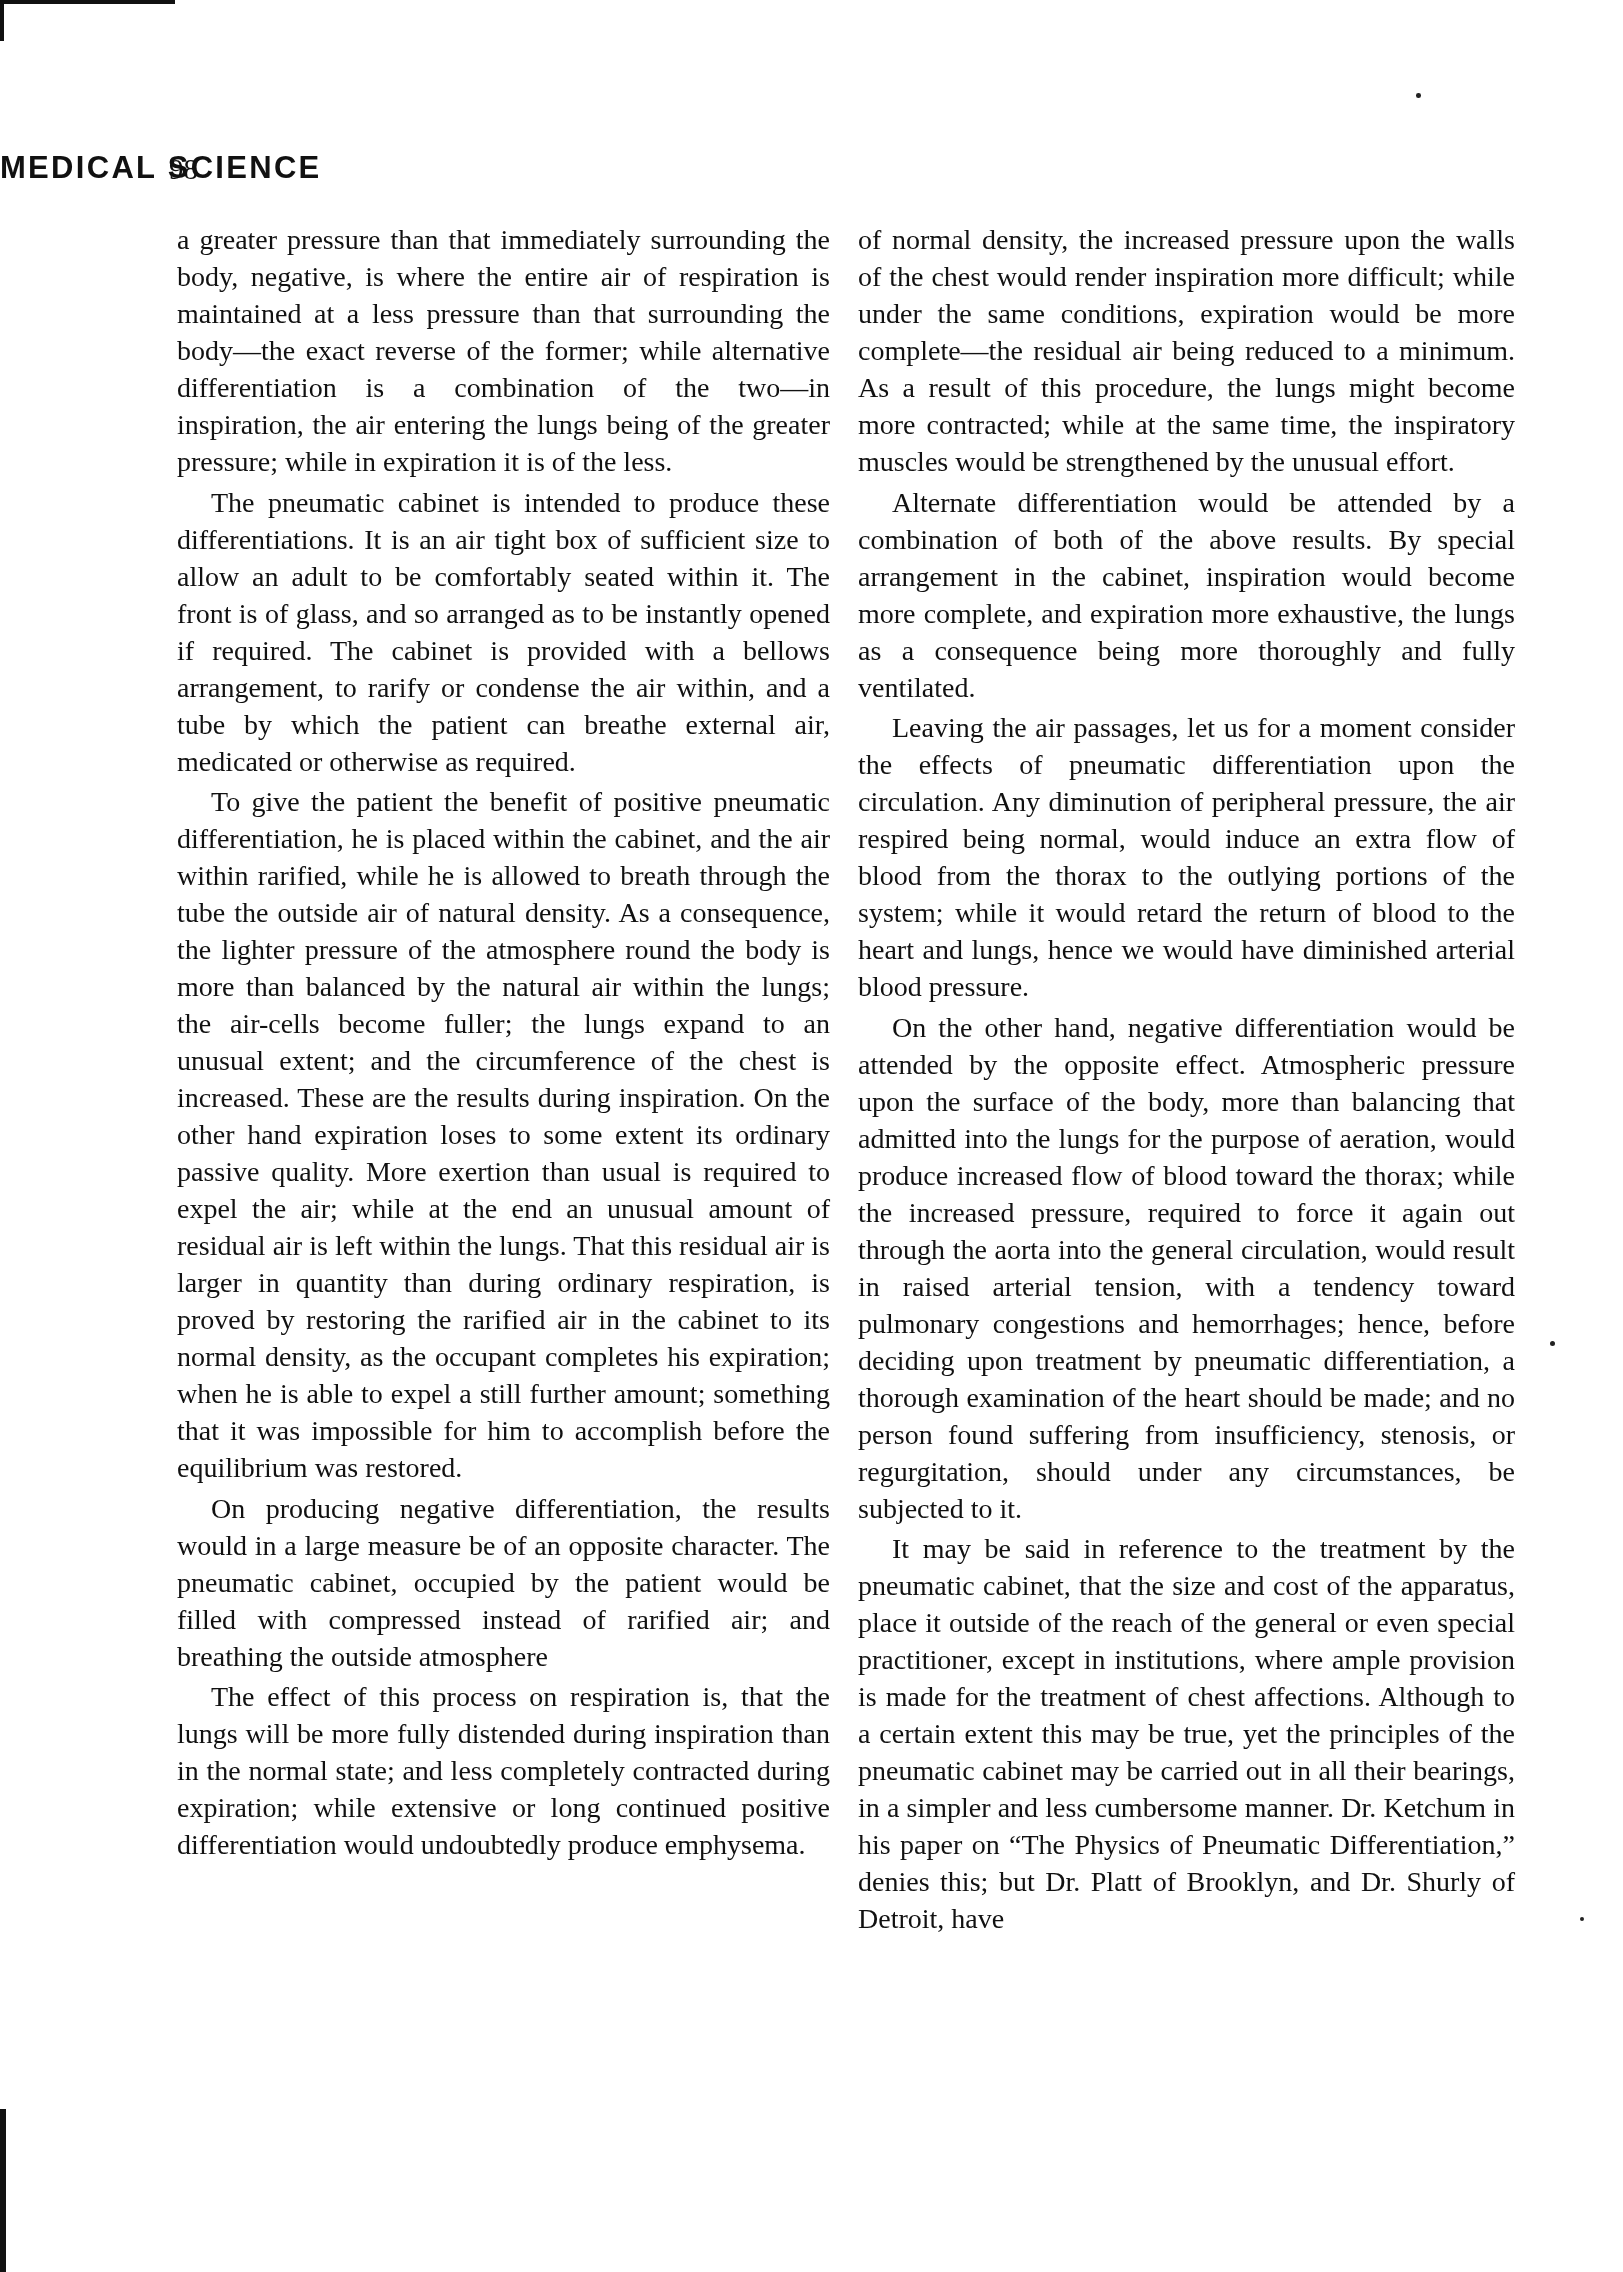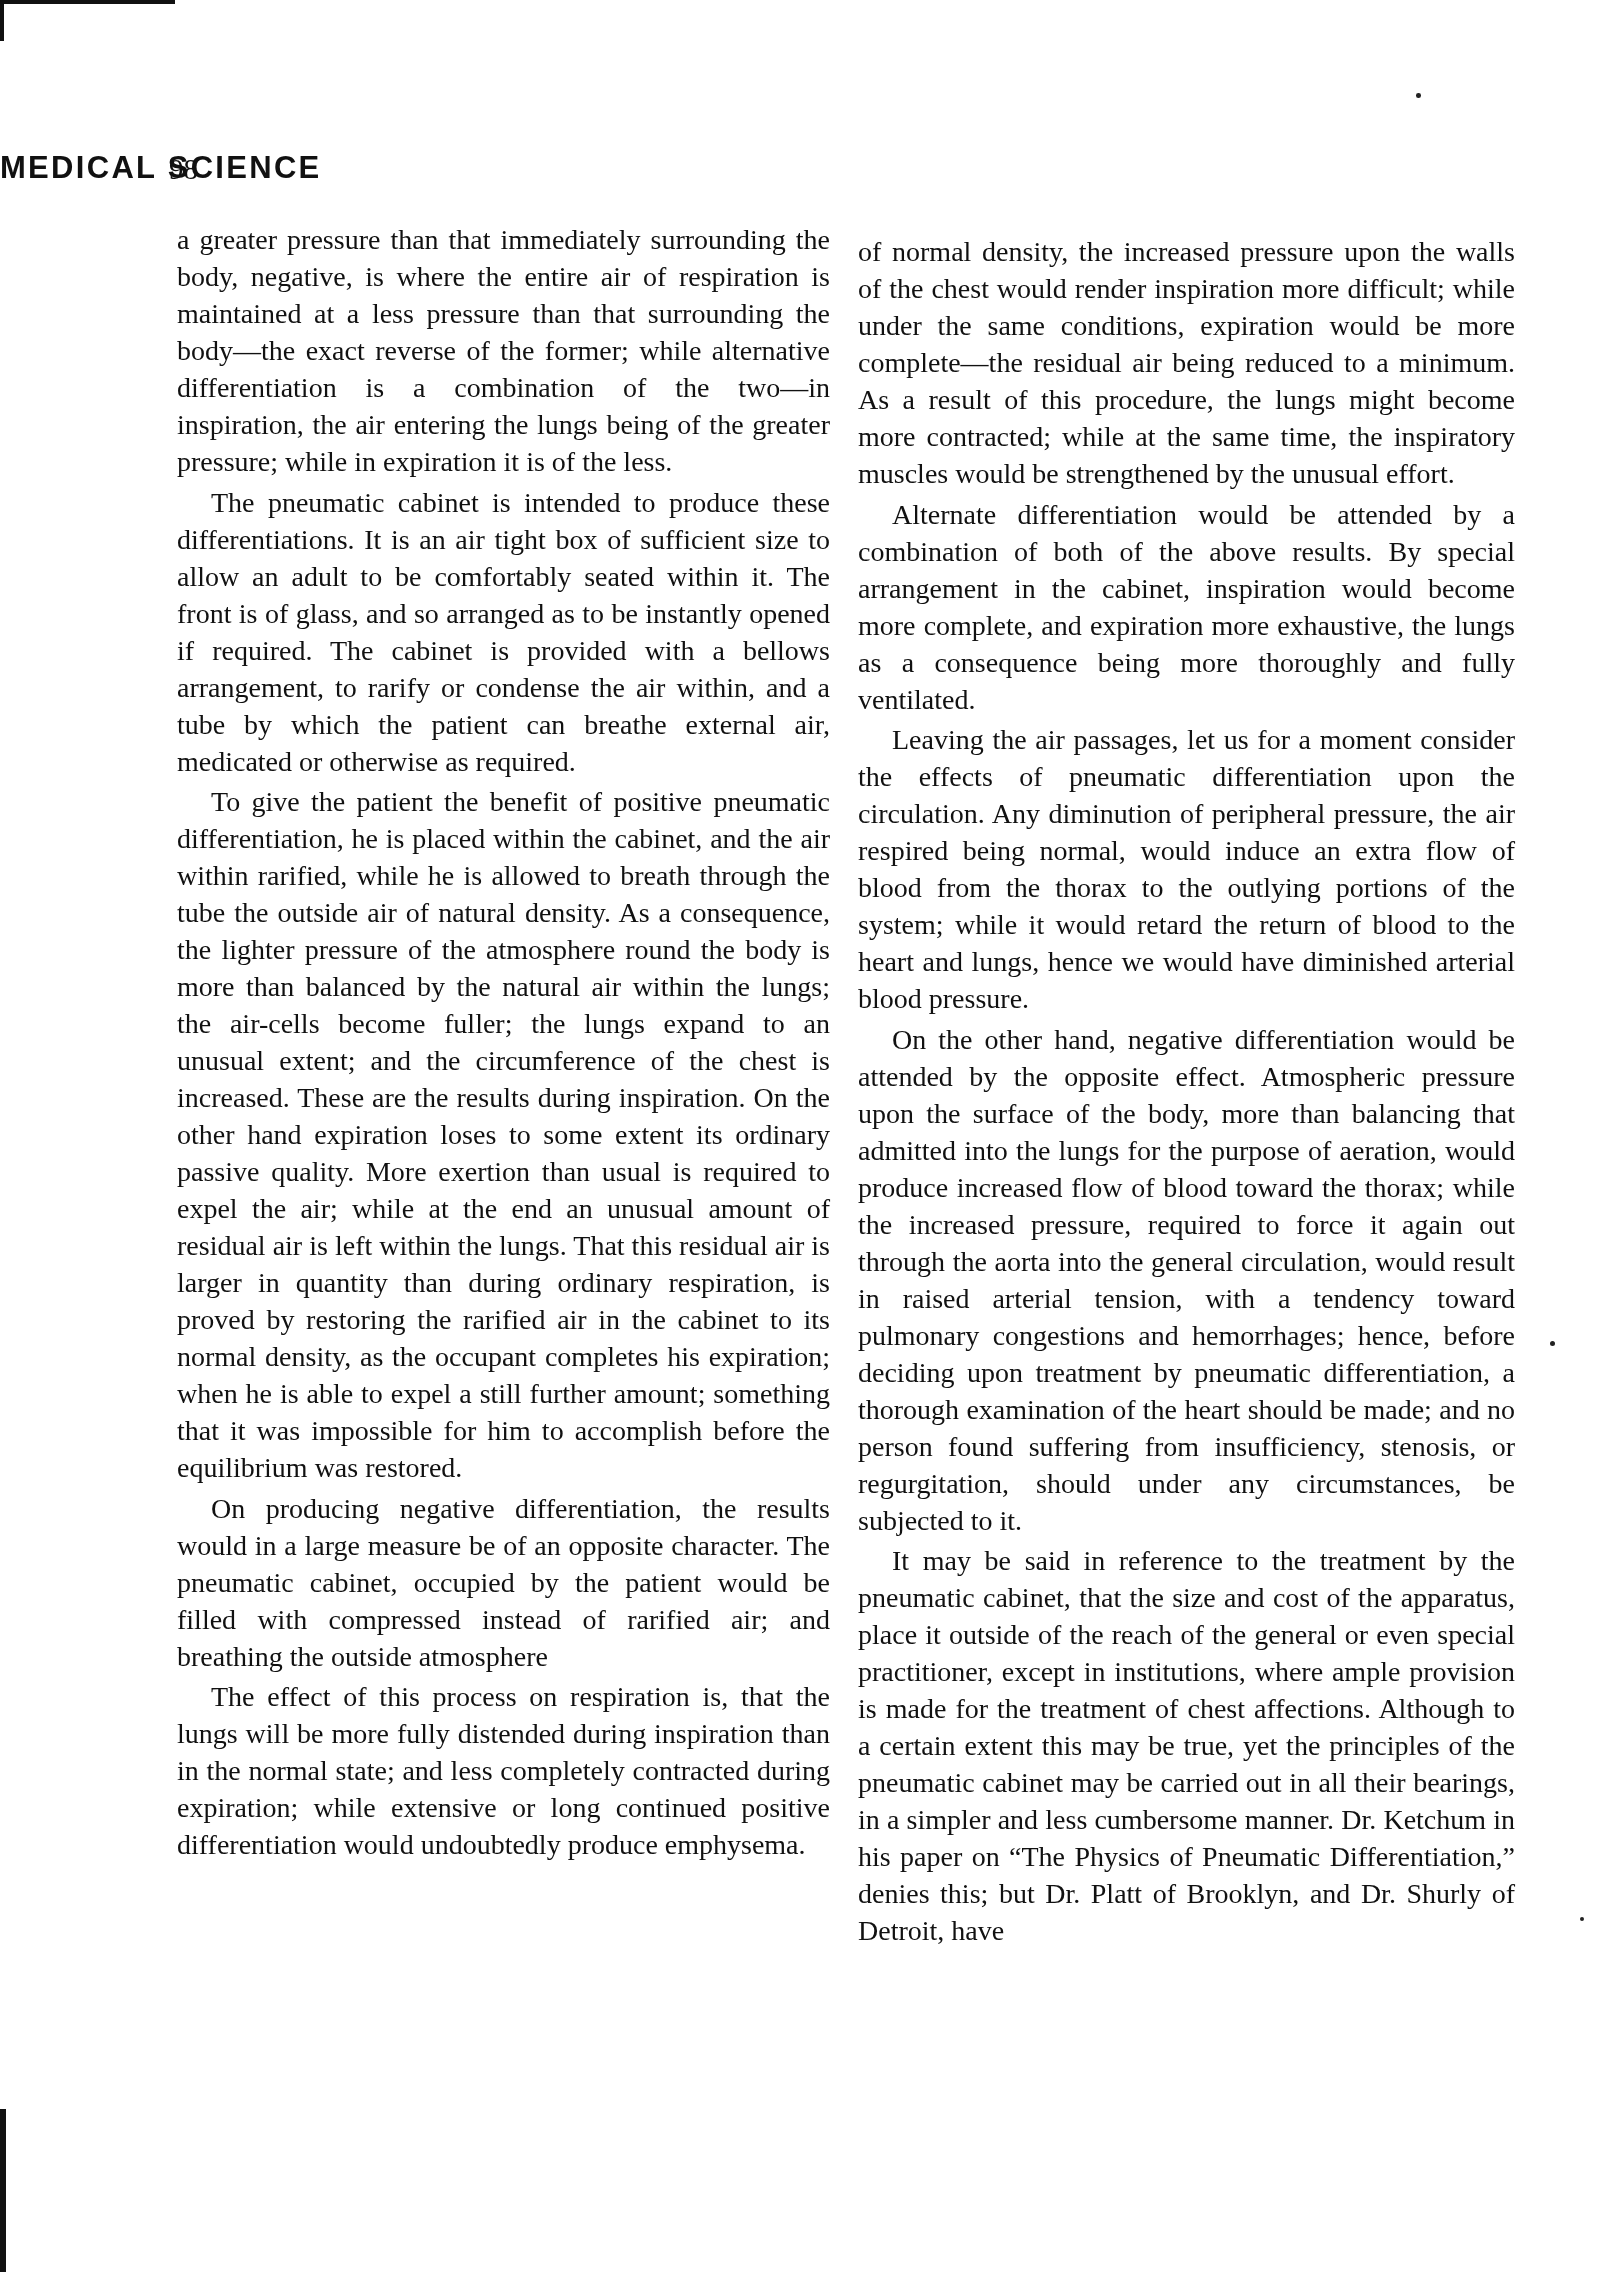--- a/index.html
+++ b/index.html
@@ -1,21 +1,21 @@
 <!DOCTYPE html>
 <html style="font-size:9.3px"><head>
 <meta charset="utf-8">
 <style>
   html, body { margin:0; padding:0; }
   body { width:1623px; height:2273px; background:#ffffff; position:relative; overflow:hidden; color:#111; font-family:"Liberation Serif","DejaVu Serif",serif; }
   .page-num { position:absolute; left:169px; top:153px; font-size:29px; }
   .running-head { position:absolute; left:0; width:1623px; top:150px; font-family:"Liberation Sans","DejaVu Sans",sans-serif; font-size:31px; letter-spacing:2.3px; font-weight:bold; }
   .col { position:absolute; top:221px; width:653px; font-size:28px; line-height:37px; text-align:justify; hyphens:manual; }
   .col-left { left:177px; }
-  .col-right { left:858px; width:657px;margin-top:12px; }
+  .col-right { left:858px; width:657px; }
   .col p { margin:0; text-indent:0; }
   .col p.ind { text-indent:34px; }
   .col p.gap { margin-top:3.5px; }
   .speck { position:absolute; background:#222; border-radius:50%; }
   .edge { position:absolute; background:#111; }
 </style>
 </head>
 <body>
 
 <div class="edge" style="left:0;top:0;width:175px;height:3.5px;"></div>

